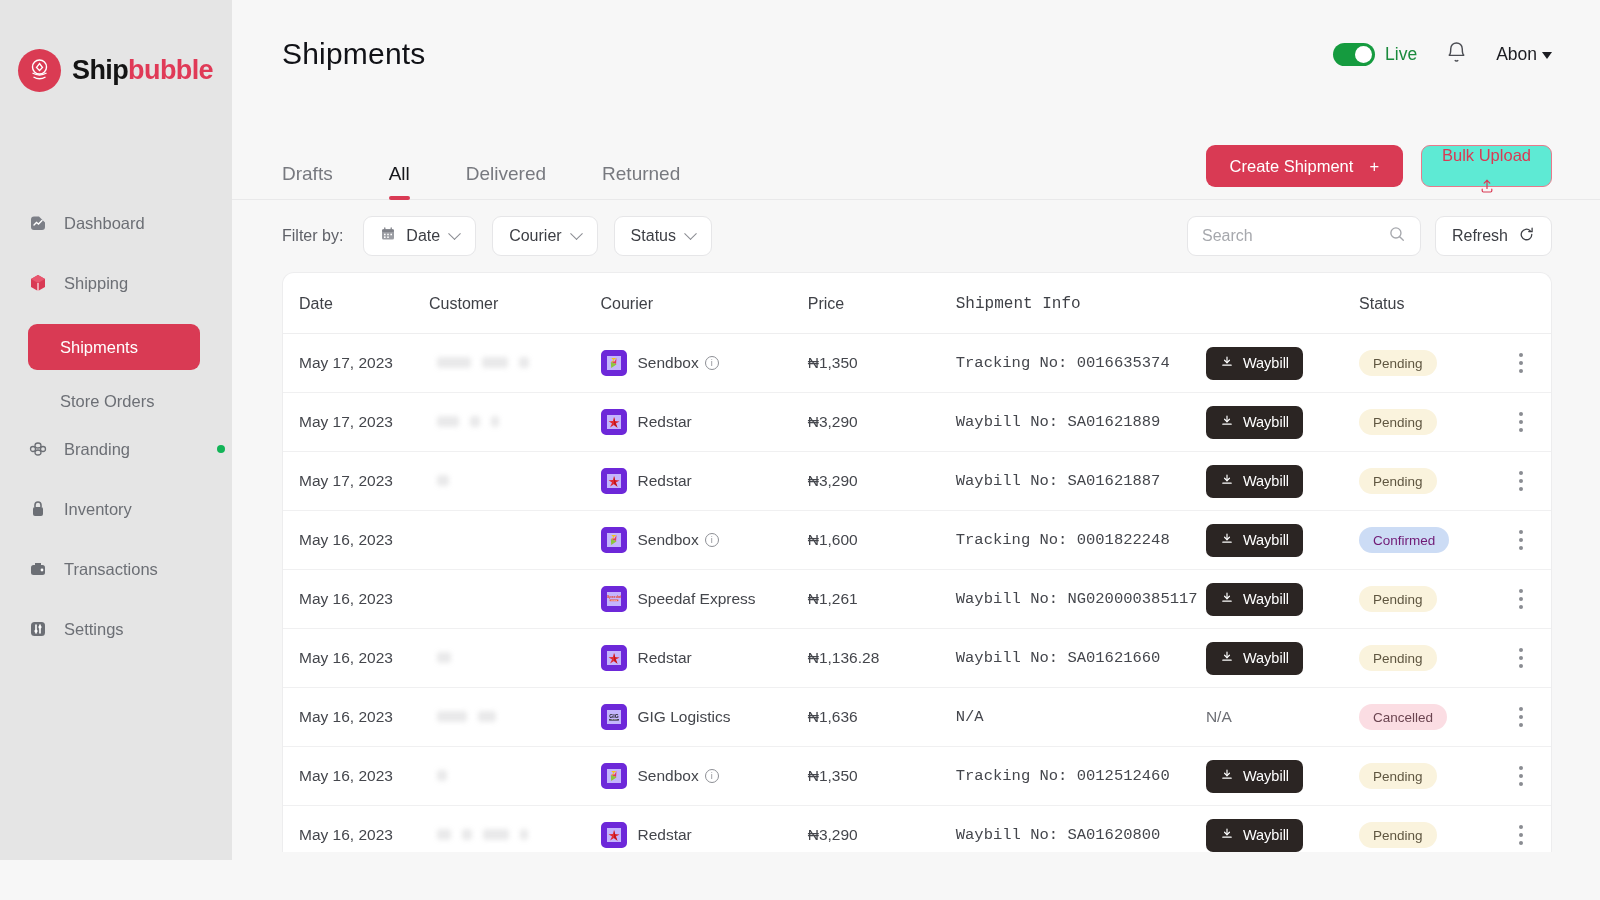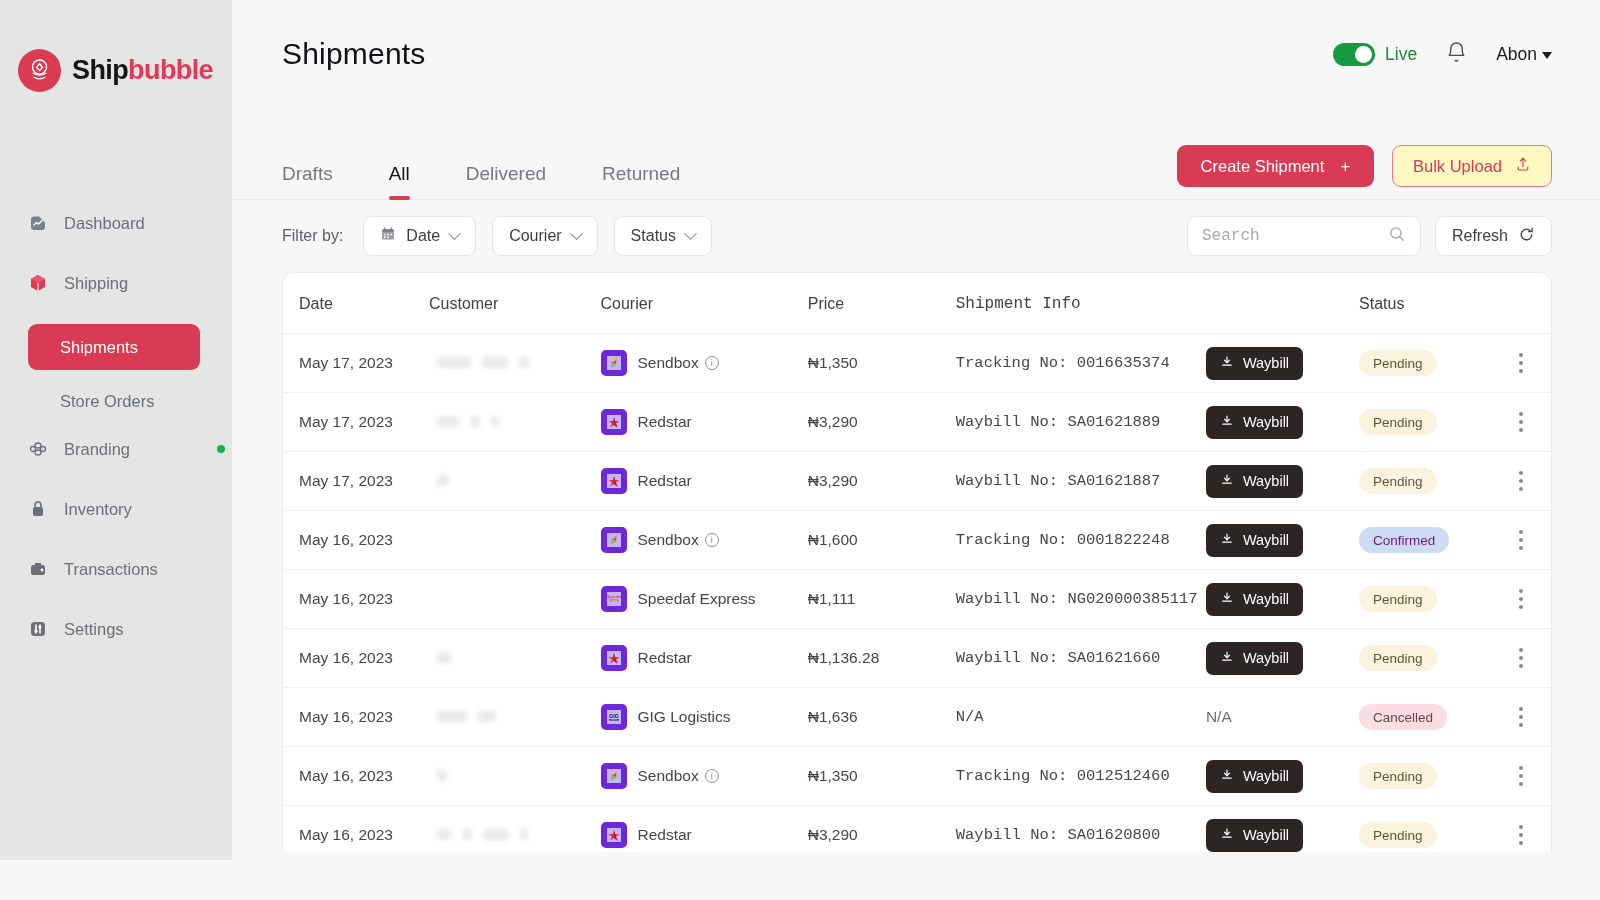--- a/index.html
+++ b/index.html
@@ -85,23 +85,23 @@
     content: ""; position: absolute; left: 0; right: 0; bottom: -1px;
     height: 4px; background: #d93a54; border-radius: 2px;
   }
   .tab-actions { display: flex; gap: 18px; padding-bottom: 12px; }
   .btn-primary {
     background: #d93a54; color: #fff; border: none; border-radius: 9px;
     height: 42px; padding: 0 24px; font-size: 16.5px; cursor: pointer;
     display: flex; align-items: center; gap: 16px; font-family: inherit;
   }
   .btn-outline {
-    background: #fef9c3; color: #d93a54; border: 1px solid #e8798b; border-radius: 9px;
+    background: #5eead4; color: #d93a54; border: 1px solid #e8798b; border-radius: 9px;
     height: 42px; padding: 0 20px; font-size: 16.5px; cursor: pointer;
-    display: flex; align-items: center; gap: 13px; font-family: inherit;
+    display: flex; align-items: center; gap: 13px; font-family: inherit; flex-direction: column;
   }
 
   
   .filter-row {
     display: flex; align-items: center; justify-content: space-between;
     padding: 0 48px 0 50px; height: 72px;
   }
   .filter-left { display: flex; align-items: center; gap: 16px; }
   .filter-label { font-size: 16px; color: #5f6168; margin-right: 4px; }
   .chip {
@@ -111,21 +111,21 @@
   }
   .chev { width: 9px; height: 9px; border-right: 1.6px solid #8a8c92; border-bottom: 1.6px solid #8a8c92; transform: rotate(45deg) translate(-2px,-2px); }
   .filter-right { display: flex; align-items: center; gap: 14px; }
   .search-box {
     background: #fff; border: 1px solid #e6e6e8; border-radius: 9px;
     height: 40px; width: 234px; display: flex; align-items: center;
     padding: 0 14px; justify-content: space-between;
   }
   .search-box input {
     border: none; outline: none; font-size: 16px; color: #3c3e44;
-    font-family: Liberation Mono, monospace; width: 170px; background: transparent;
+    font-family: Liberation Sans, sans-serif; width: 170px; background: transparent;
   }
   .search-box input::placeholder { color: #a6a8ad; }
   .refresh-btn {
     background: #fff; border: 1px solid #e6e6e8; border-radius: 9px;
     height: 40px; padding: 0 16px; display: flex; align-items: center; gap: 10px;
     font-size: 16px; color: #3c3e44; cursor: pointer; font-family: inherit;
   }
 
   
   .table-card {
@@ -554,21 +554,21 @@
                   <span class="courier-logo">
                     <svg width="22" height="22" viewBox="0 0 26 26">
                       <text x="13" y="12" font-family="Liberation Sans" font-size="7" font-weight="bold" fill="#e8432a" text-anchor="middle" font-style="italic">Speedaf</text>
                       <rect x="5" y="14" width="16" height="3" fill="#e8432a"></rect>
                       <text x="13" y="16.6" font-family="Liberation Sans" font-size="2.6" fill="#fff" text-anchor="middle">EXPRESS</text>
                     </svg>
                   </span>
                   <span class="courier-name">Speedaf Express</span>
                 </span>
               </td>
-              <td class="c-price"><span>₦1,111</span></td>
+              <td class="c-price"><span>₦1,261</span></td>
               <td class="c-info"><span>Waybill No: NG020000385117</span></td>
               <td class="c-way"><button class="waybill-btn">
                   <span><svg width="14" height="14" viewBox="0 0 20 20" fill="none" stroke="#fff" stroke-width="1.7" stroke-linecap="round">
                       <path d="M10 3v8"></path>
                       <path d="M6.5 7.5L10 11l3.5-3.5"></path>
                       <path d="M4 14.5h12"></path>
                     </svg></span>
                   <span>Waybill</span>
                 </button></td>
               <td class="c-status"><span class="badge pending">Pending</span></td>

